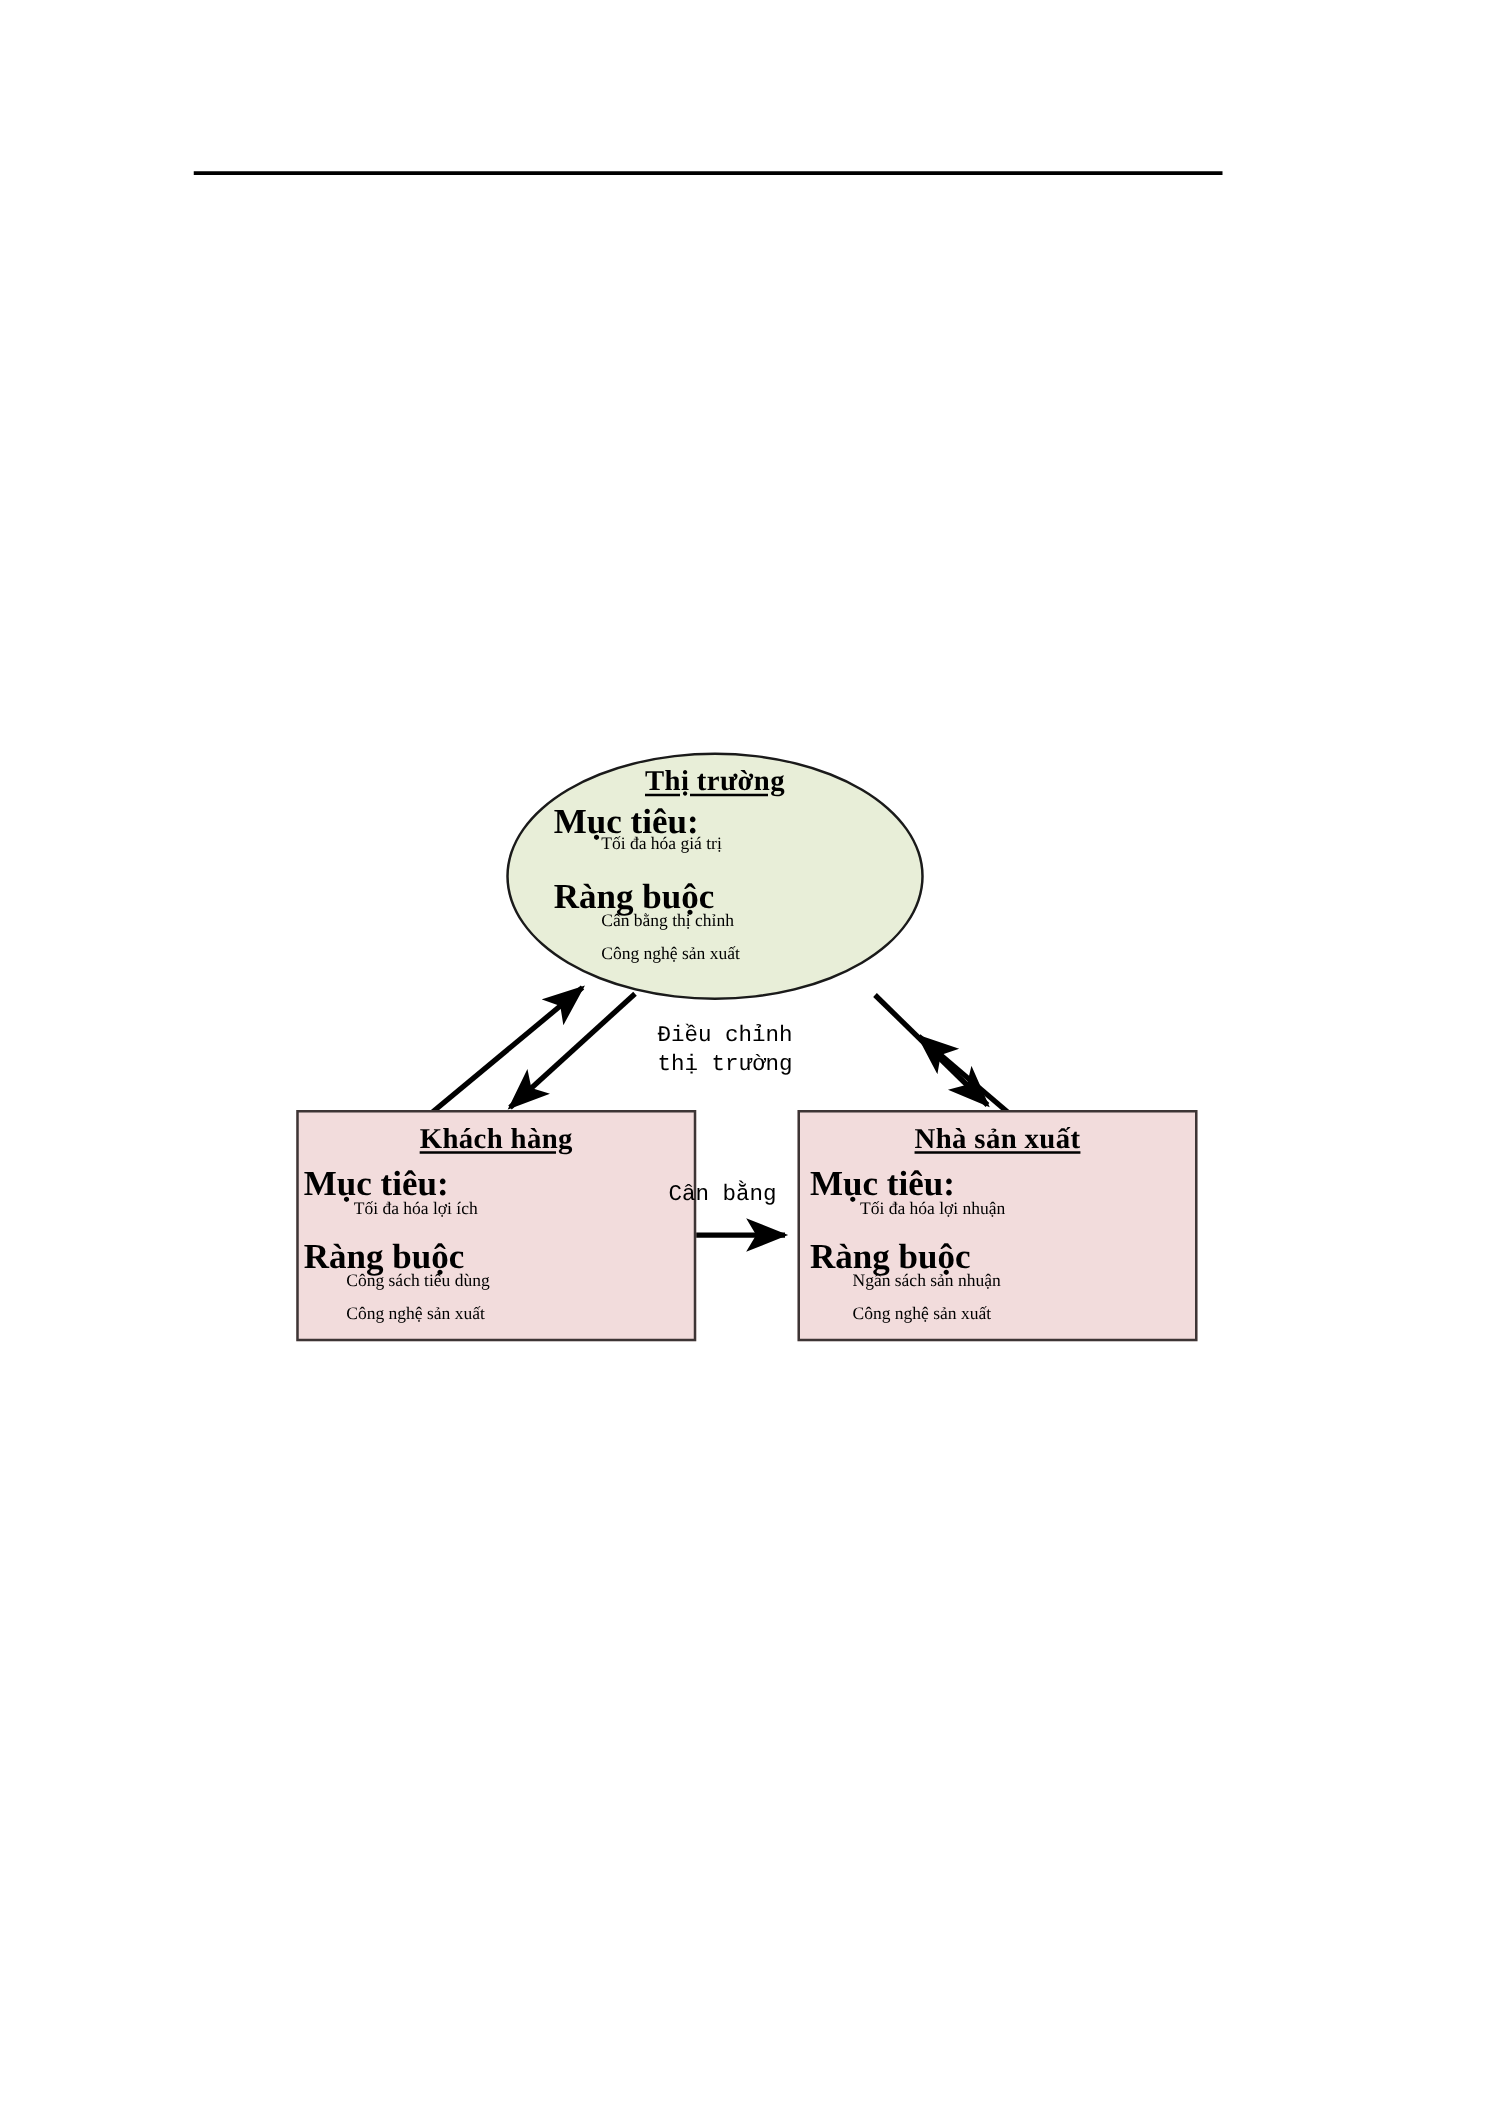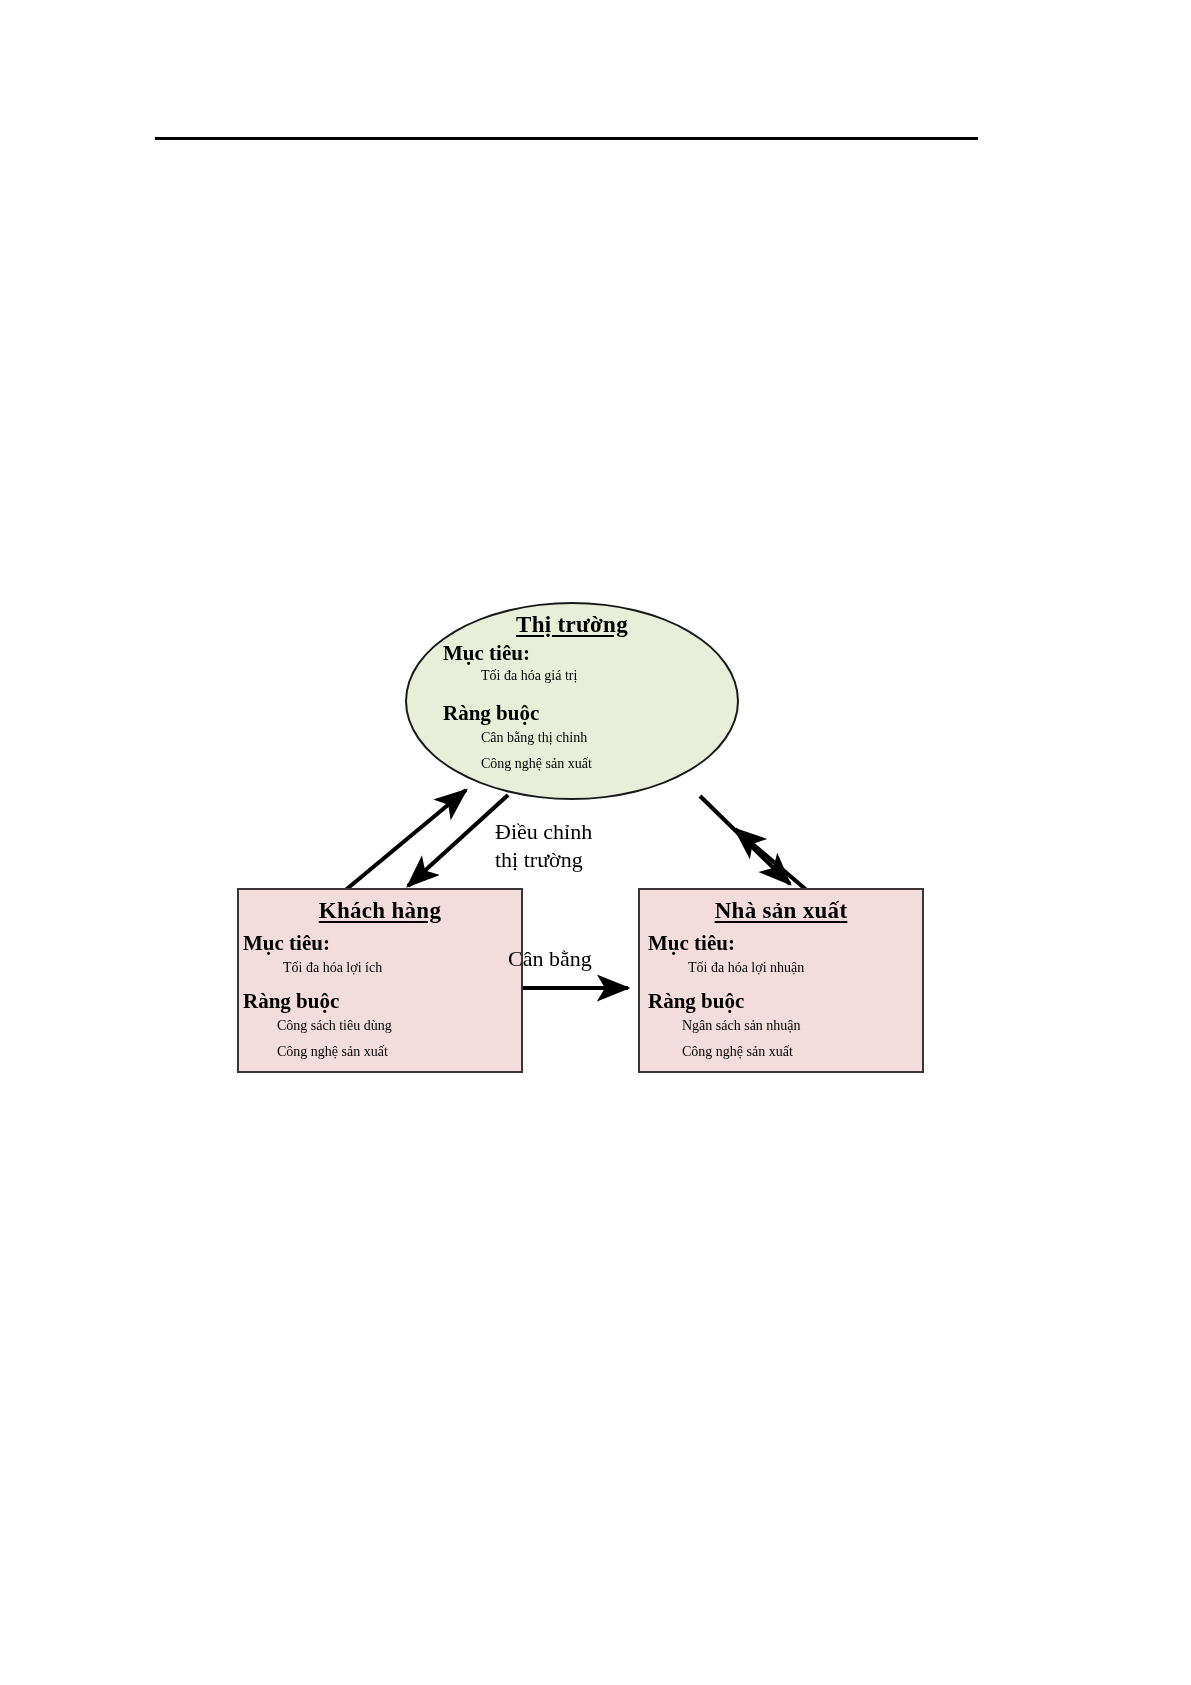--- a/index.html
+++ b/index.html
@@ -17,51 +17,51 @@
     position:absolute;left:405px;top:602px;width:334px;height:198px;
     border:2.5px solid #1a1a1a;border-radius:50%;
     background:#e8eed8;box-sizing:border-box;z-index:3;
   }
   #market-node .node-inner{position:absolute;left:0;top:0;width:100%;height:100%;}
   .node-title{
     font-weight:bold;font-size:23px;text-align:center;
     text-decoration:underline;text-underline-offset:3px;
     letter-spacing:.3px;
   }
-  .lbl{font-weight:bold;font-size:21px;line-height:1.12;}
+  .lbl{font-weight:bold;font-size:28px;line-height:1.12;}
   .val{font-size:14px;line-height:1.12;}
 
   #market-node .node-title{position:absolute;left:0;top:8px;width:100%;}
   #market-node .m-goal{position:absolute;left:36px;top:38px;}
   #market-node .m-goal-v{position:absolute;left:74px;top:64px;white-space:nowrap;}
   #market-node .m-cons{position:absolute;left:36px;top:98px;}
   #market-node .m-cons-v1{position:absolute;left:74px;top:126px;white-space:nowrap;}
   #market-node .m-cons-v2{position:absolute;left:74px;top:152px;white-space:nowrap;}
 
   
   .rect-node{
-    position:absolute;top:888px;width:286px;height:185px;
+    position:absolute;top:888px;width:320px;height:185px;
     background:#f2dcdc;border:2.5px solid #3d3535;box-sizing:border-box;z-index:3;
   }
   #customer-node{left:237px;}
   #producer-node{left:638px;}
   .rect-node .node-title{position:absolute;left:0;top:8px;width:100%;}
   .rect-node .r-goal   {position:absolute;left:4px;top:42px;}
   .rect-node .r-goal-v {position:absolute;left:44px;top:70px;white-space:nowrap;}
   .rect-node .r-cons   {position:absolute;left:4px;top:100px;}
   .rect-node .r-cons-v1{position:absolute;left:38px;top:128px;white-space:nowrap;}
   .rect-node .r-cons-v2{position:absolute;left:38px;top:154px;white-space:nowrap;}
   #producer-node .r-goal   {left:8px;}
   #producer-node .r-goal-v {left:48px;}
   #producer-node .r-cons   {left:8px;}
   #producer-node .r-cons-v1{left:42px;}
   #producer-node .r-cons-v2{left:42px;}
 
   
-  .edge-label{position:absolute;font-size:22px;line-height:1.25;text-align:left;z-index:4;white-space:nowrap;}
+  .edge-label{position:absolute;font-size:18px;line-height:1.25;text-align:center;z-index:4;white-space:nowrap;font-family:Liberation Mono, monospace;}
   #label-adjust{left:495px;top:818px;width:170px;}
   #label-balance{left:508px;top:945px;width:140px;}
 
   svg#edges{position:absolute;left:0;top:0;width:1191px;height:1685px;z-index:2;}
 </style>
 </head>
 <body>
 
 <div id="header-rule"></div>
 

